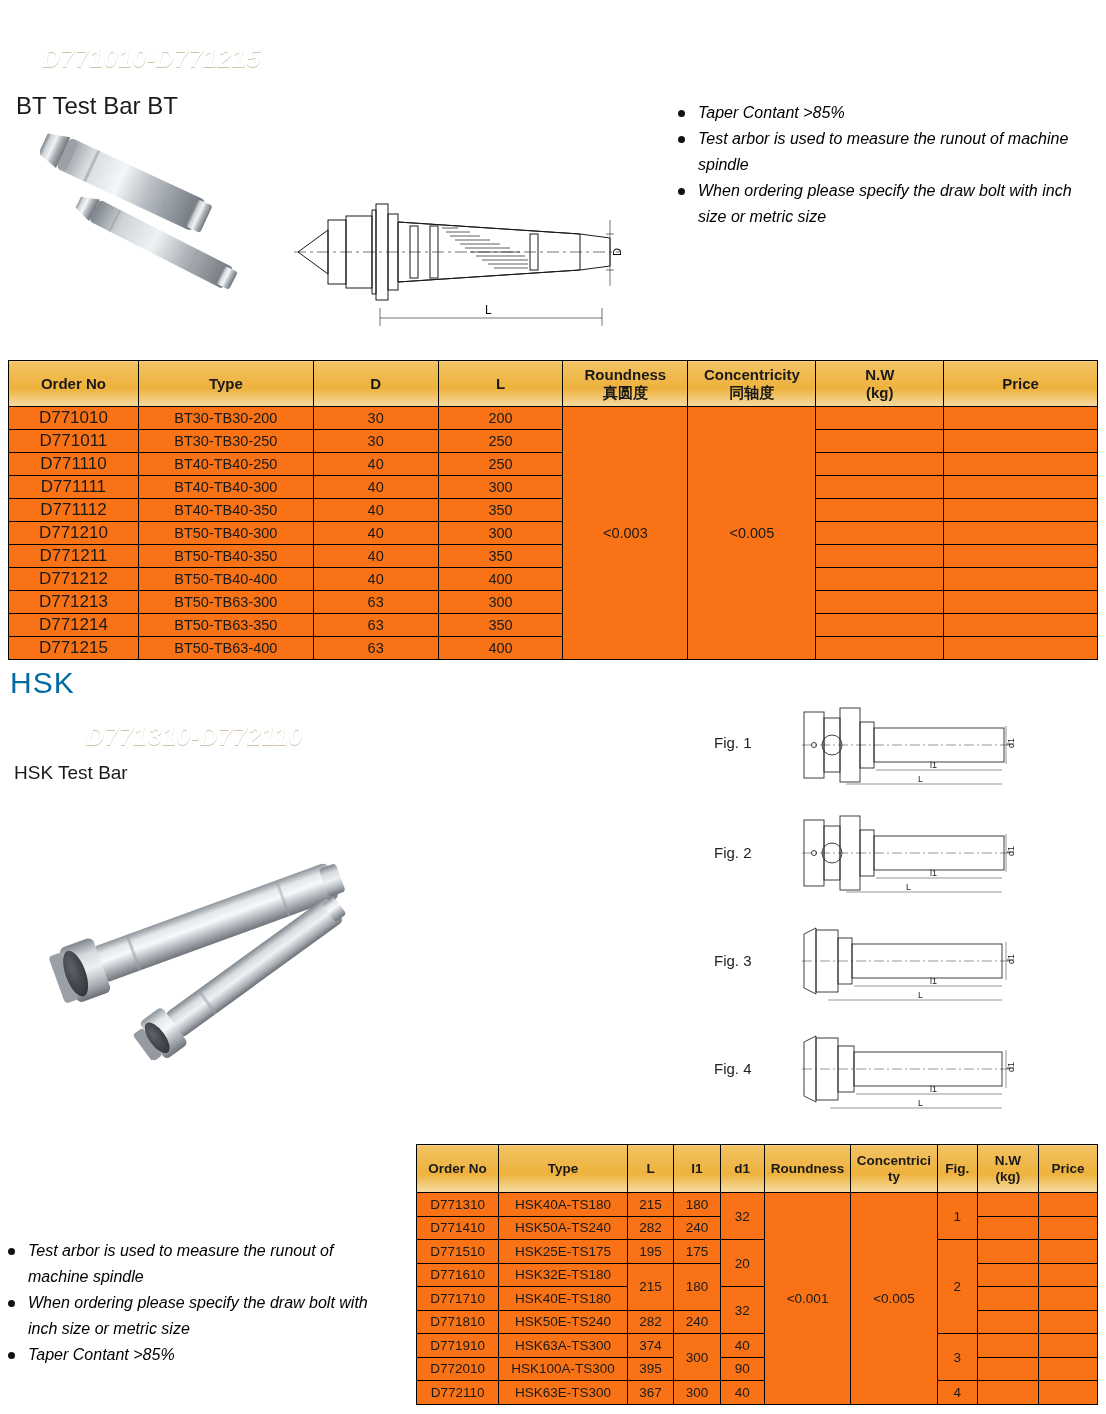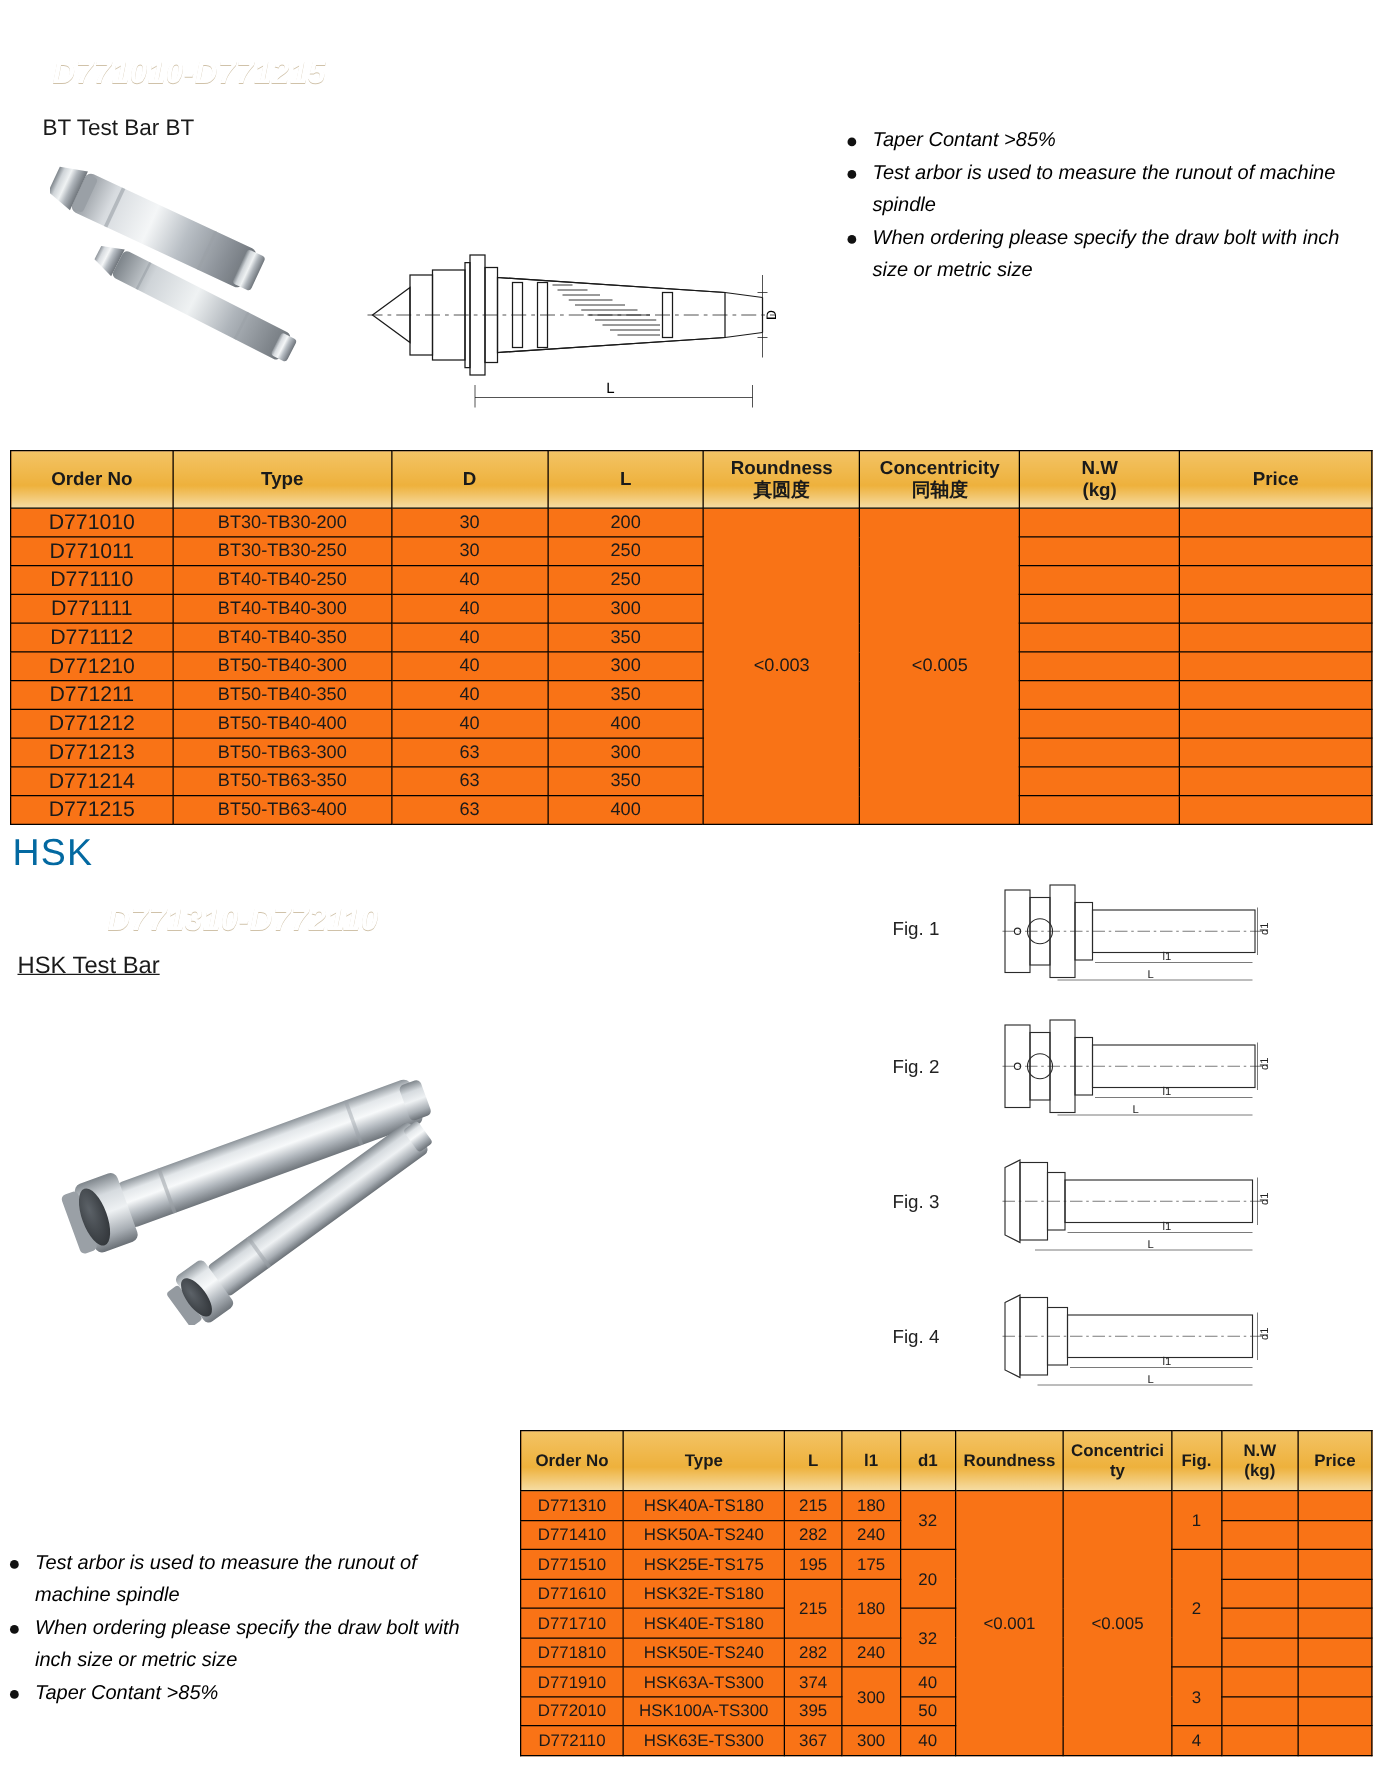--- a/index.html
+++ b/index.html
@@ -97,21 +97,21 @@
 <body>
 
 <div style="position:absolute;left:0;top:44px;width:345px;height:30px;">
   <div class="bar-bg" style="width:345px;"></div>
   <div class="sec-bar">
     <div class="tri"></div>
     <div class="sec-code">D771010-D771215</div>
   </div>
 </div>
 
-<div style="position:absolute;left:34px;top:92px;font-size:18px;">BT Test Bar BT</div>
+<div style="position:absolute;left:16px;top:92px;font-size:24px;">BT Test Bar BT</div>
 
 <div style="position:absolute;left:676px;top:100px;width:412px;">
   <ul class="bullets">
     <li>Taper Contant &gt;85%</li>
     <li>Test arbor is used to measure the runout of machine spindle</li>
     <li>When ordering please specify the draw bolt with inch size or metric size</li>
   </ul>
 </div>
 
 <div style="position:absolute;left:40px;top:110px;width:250px;height:230px;">
@@ -337,21 +337,21 @@
 <div style="position:absolute;left:10px;top:666px;font-size:30px;letter-spacing:1px;color:#0369a1;">HSK</div>
 
 <div style="position:absolute;left:0;top:722px;width:345px;height:30px;margin-left:44px;">
   <div class="bar-bg" style="width:345px;"></div>
   <div class="sec-bar">
     <div class="tri"></div>
     <div class="sec-code">D771310-D772110</div>
   </div>
 </div>
 
-<div style="position:absolute;left:14px;top:762px;font-size:19px;text-decoration:underline;">HSK Test Bar</div>
+<div style="position:absolute;left:14px;top:762px;font-size:19px;">HSK Test Bar</div>
 
 <div style="position:absolute;left:30px;top:810px;width:380px;height:250px;">
   <svg width="380" height="250" viewBox="0 0 380 250">
     <defs>
       <linearGradient id="hg1" x1="0" y1="0" x2="0" y2="1">
         <stop offset="0" stop-color="#8d949a"></stop>
         <stop offset="0.22" stop-color="#e3e7ea"></stop>
         <stop offset="0.45" stop-color="#f7f9fa"></stop>
         <stop offset="0.72" stop-color="#b2b8be"></stop>
         <stop offset="1" stop-color="#6f757b"></stop>
@@ -578,21 +578,21 @@
         <td>40</td>
         <td rowspan="2">3</td>
         <td></td>
         <td></td>
       </tr>
 
       <tr>
         <td>D772010</td>
         <td>HSK100A-TS300</td>
         <td>395</td>
-        <td>50</td>
+        <td>90</td>
         <td></td>
         <td></td>
       </tr>
 
       <tr>
         <td>D772110</td>
         <td>HSK63E-TS300</td>
         <td>367</td>
         <td>300</td>
         <td>40</td>

